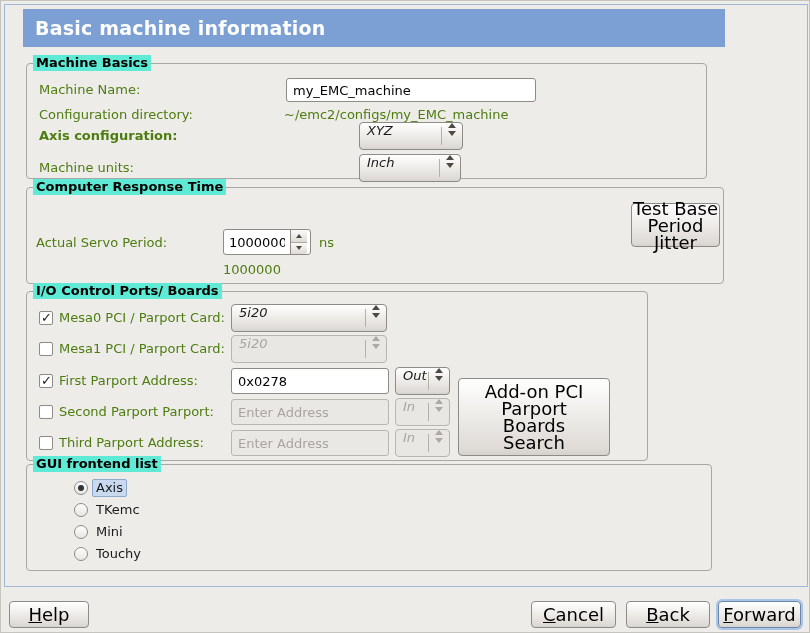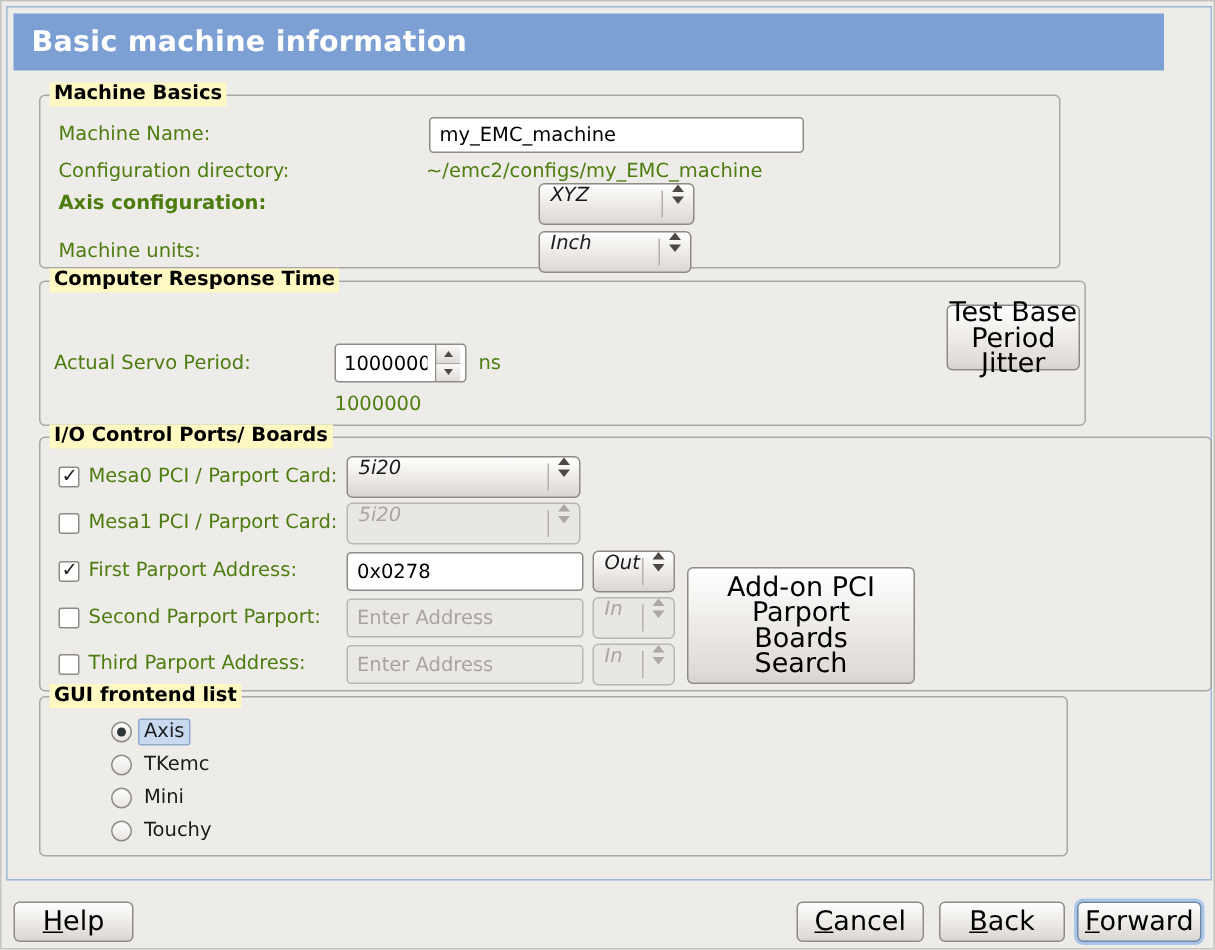--- a/index.html
+++ b/index.html
@@ -16,37 +16,37 @@
     border: 1px solid #c6c4bf;
     overflow: hidden;
   }
   #content-panel {
     position: absolute; left: 3px; top: 3px;
     width: 804px; height: 583px;
     border: 1px solid #9fb6d4;
     background: #edece9;
   }
   #titlebar {
-    position: absolute; left: 4px; top: 4px;
-    width: 767px; height: 38px;
+    position: absolute; left: 18px; top: 4px;
+    width: 702px; height: 38px;
     background: #7da0d4;
   }
   #titlebar .title-text {
     position: absolute; left: 12px; top: 0;
     line-height: 38px; font-size: 19px; font-weight: bold; color: #ffffff;
     letter-spacing: 0.2px;
   }
   .frame {
     position: absolute;
     border: 1px solid #a9a7a2;
     border-radius: 4px;
   }
   .frame > .frame-label {
     position: absolute; top: -9px; left: 6px;
-    background: #fef9c3; padding: 0 3px;
+    background: #5eead4; padding: 0 3px;
     font-weight: bold; font-size: 13px; line-height: 16px; color: #000;
     white-space: nowrap;
   }
   .lbl {
     position: absolute; line-height: 16px; white-space: nowrap; color: #4d7c0f;
   }
   .entry {
     position: absolute;
     border: 1px solid #8e8b86; border-radius: 3px;
     background: #ffffff; color: #000;
@@ -171,21 +171,21 @@
           <i class="tri-up"></i>
         </div>
       <div class="spin-down">
           <i class="tri-down"></i>
         </div>
     </div>
   </div>
   <span class="lbl" style="left:318px; top:234px;">ns</span>
   <span class="lbl" style="left:222px; top:261px;">1000000</span>
 
-  <div class="frame" style="left:25px; top:290px; width:782px; height:170px;">
+  <div class="frame" style="left:25px; top:290px; width:622px; height:170px;">
     <span class="frame-label">I/O Control Ports/ Boards</span>
   </div>
 
   <span class="checkbox checked" style="left:38px; top:310px;"></span>
   <span class="lbl" style="left:58px; top:309px;">Mesa0 PCI / Parport Card:</span>
   <div class="combo" style="left:230px; top:303px; width:156px; height:28px;">
     <span class="combo-text">5i20</span>
     <span class="combo-sep"></span>
     <span class="combo-arrows">
         <i class="tri-up"></i>

